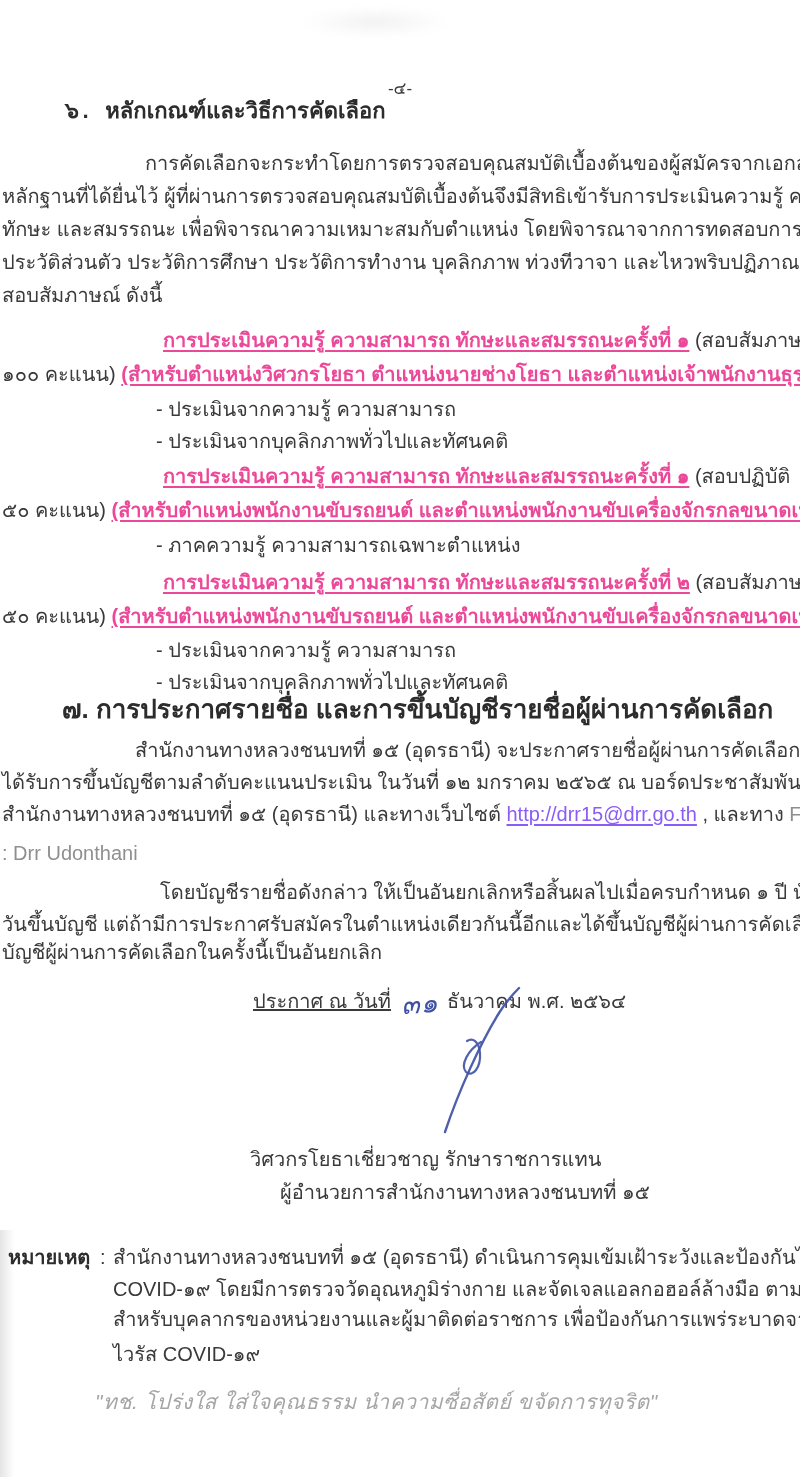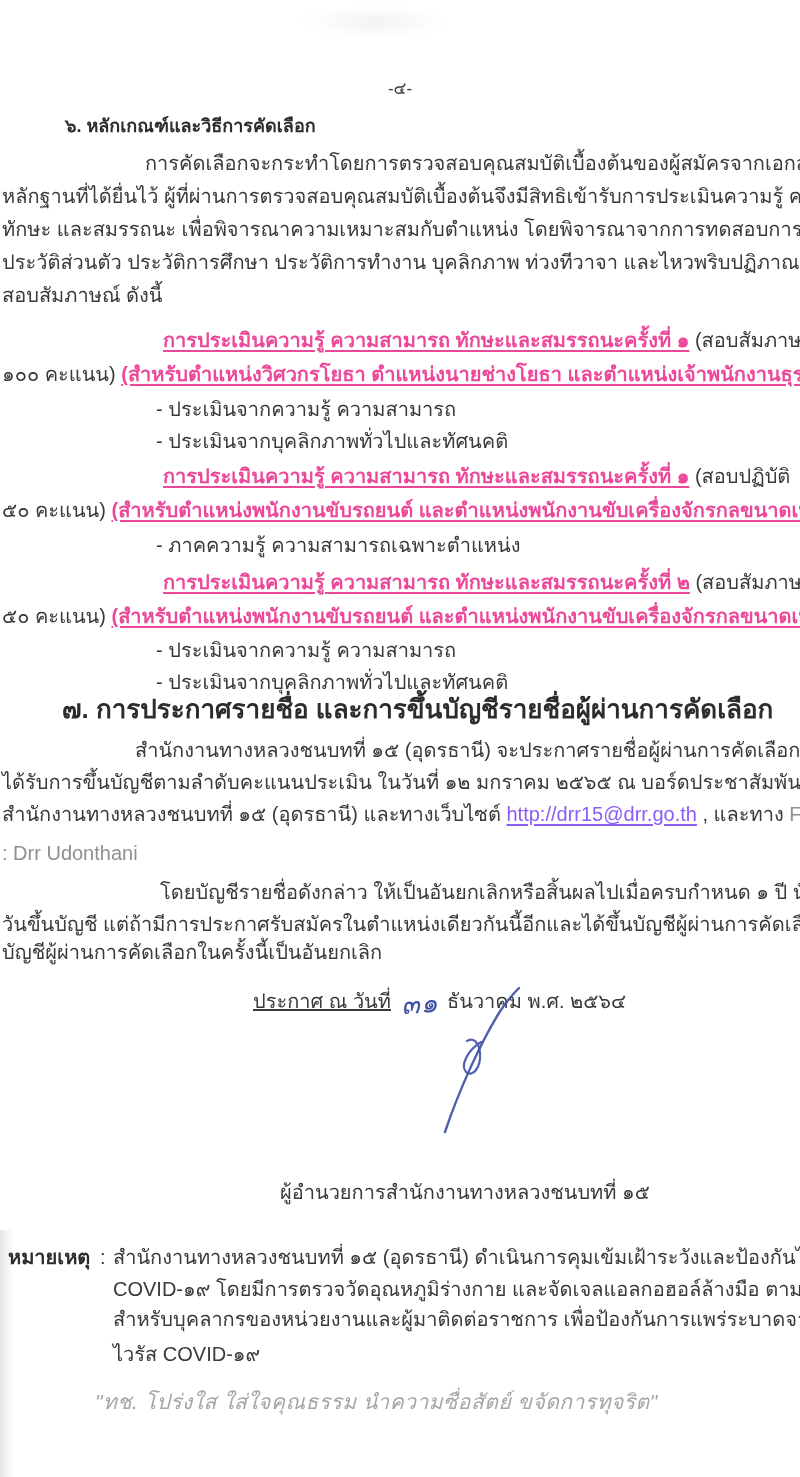--- a/index.html
+++ b/index.html
@@ -38,21 +38,21 @@
 </head>
 <body>
 
 <div class="page">
 
   <div class="smudge"></div>
   <div class="scan-shadow"></div>
 
   <div class="ln center" style="top:76px;left:0;width:800px;font-size:17px;">-๔-</div>
 
-  <div class="ln bold" style="top:113px;left:65px;font-size:18px;">๖. หลักเกณฑ์และวิธีการคัดเลือก</div>
+  <div class="ln bold" style="top:100px;left:65px;font-size:22px;font-family:Liberation Mono, monospace;">๖. หลักเกณฑ์และวิธีการคัดเลือก</div>
 
   <div class="ln" style="top:150px;left:145px;">การคัดเลือกจะกระทำโดยการตรวจสอบคุณสมบัติเบื้องต้นของผู้สมัครจากเอกสารและ</div>
   <div class="ln" style="top:183px;left:2px;">หลักฐานที่ได้ยื่นไว้  ผู้ที่ผ่านการตรวจสอบคุณสมบัติเบื้องต้นจึงมีสิทธิเข้ารับการประเมินความรู้ ความสามารถ</div>
   <div class="ln" style="top:216px;left:2px;">ทักษะ และสมรรถนะ  เพื่อพิจารณาความเหมาะสมกับตำแหน่ง  โดยพิจารณาจากการทดสอบการปฏิบัติงาน</div>
   <div class="ln" style="top:249px;left:2px;">ประวัติส่วนตัว  ประวัติการศึกษา  ประวัติการทำงาน  บุคลิกภาพ  ท่วงทีวาจา  และไหวพริบปฏิภาณของผู้เข้า</div>
   <div class="ln" style="top:282px;left:2px;">สอบสัมภาษณ์  ดังนี้</div>
 
   <div class="ln" style="top:327px;left:163px;">
     <span class="u">การประเมินความรู้ ความสามารถ ทักษะและสมรรถนะครั้งที่ ๑</span><span> (สอบสัมภาษณ์</span>
   </div>
@@ -93,20 +93,21 @@
 
   <div class="ln" style="top:988px;left:253px;text-decoration:underline;">ประกาศ  ณ  วันที่</div>
   <div class="hand-day">๓๑</div>
   <div class="ln" style="top:988px;left:447px;">ธันวาคม  พ.ศ. ๒๕๖๔</div>
 
   <svg class="sig-svg" viewBox="0 0 170 165">
     <path d="M 50 152 C 64 110 86 62 104 33 C 111 22 118 14 124 8" fill="none" stroke="#3f51a5" stroke-width="2.4" stroke-linecap="round" opacity="0.92"></path>
     <path d="M 86 62 C 73 70 65 85 71 92 C 78 98 86 87 85 73 C 84 62 78 57 72 61" fill="none" stroke="#3f51a5" stroke-width="2.2" stroke-linecap="round" opacity="0.9"></path>
   </svg>
 
+  <div class="ln center" style="top:1146px;left:250px;width:320px;">วิศวกรโยธาเชี่ยวชาญ  รักษาราชการแทน</div>
   <div class="ln center" style="top:1179px;left:250px;width:320px;margin-left:30px;">ผู้อำนวยการสำนักงานทางหลวงชนบทที่ ๑๕</div>
 
   <div class="ln bold" style="top:1244px;left:8px;">หมายเหตุ</div>
   <div class="ln" style="top:1244px;left:100px;">:</div>
   <div class="ln" style="top:1244px;left:113px;">สำนักงานทางหลวงชนบทที่ ๑๕ (อุดรธานี)  ดำเนินการคุมเข้มเฝ้าระวังและป้องกันไวรัส</div>
   <div class="ln" style="top:1276px;left:113px;">COVID-๑๙  โดยมีการตรวจวัดอุณหภูมิร่างกาย  และจัดเจลแอลกอฮอล์ล้างมือ  ตามจุดต่างๆ</div>
   <div class="ln" style="top:1306px;left:113px;">สำหรับบุคลากรของหน่วยงานและผู้มาติดต่อราชการ   เพื่อป้องกันการแพร่ระบาดจาก</div>
   <div class="ln" style="top:1341px;left:113px;">ไวรัส COVID-๑๙</div>
 
   <div class="ln motto" style="top:1389px;left:95px;">"ทช. โปร่งใส ใส่ใจคุณธรรม นำความซื่อสัตย์ ขจัดการทุจริต"</div>

